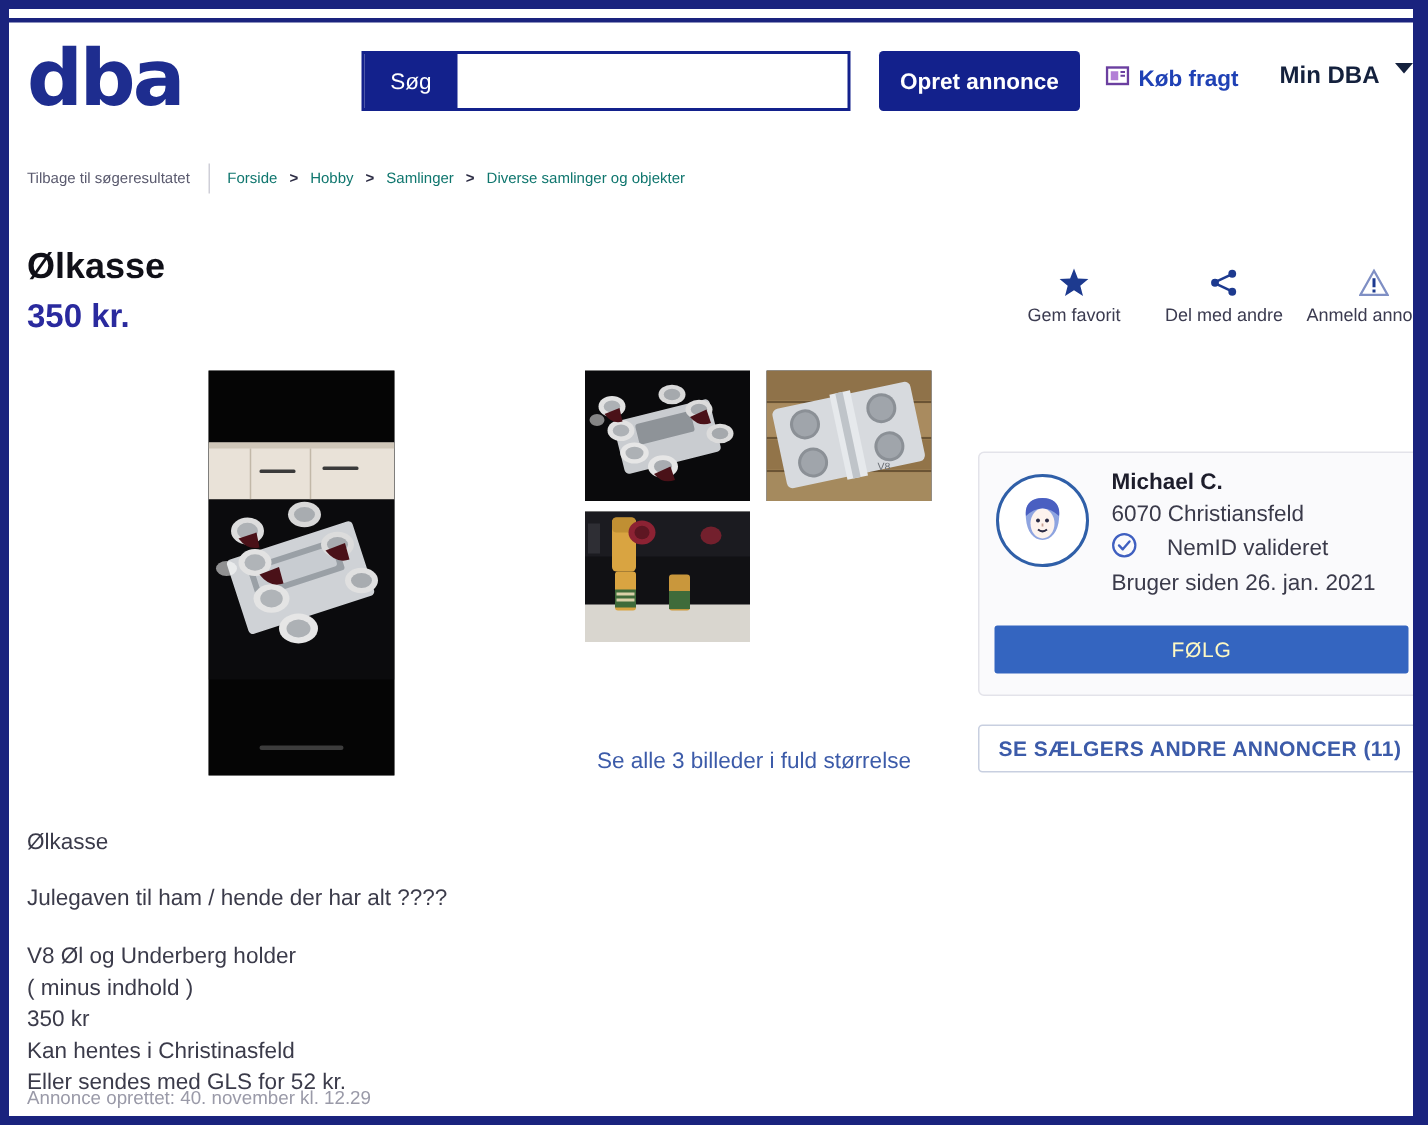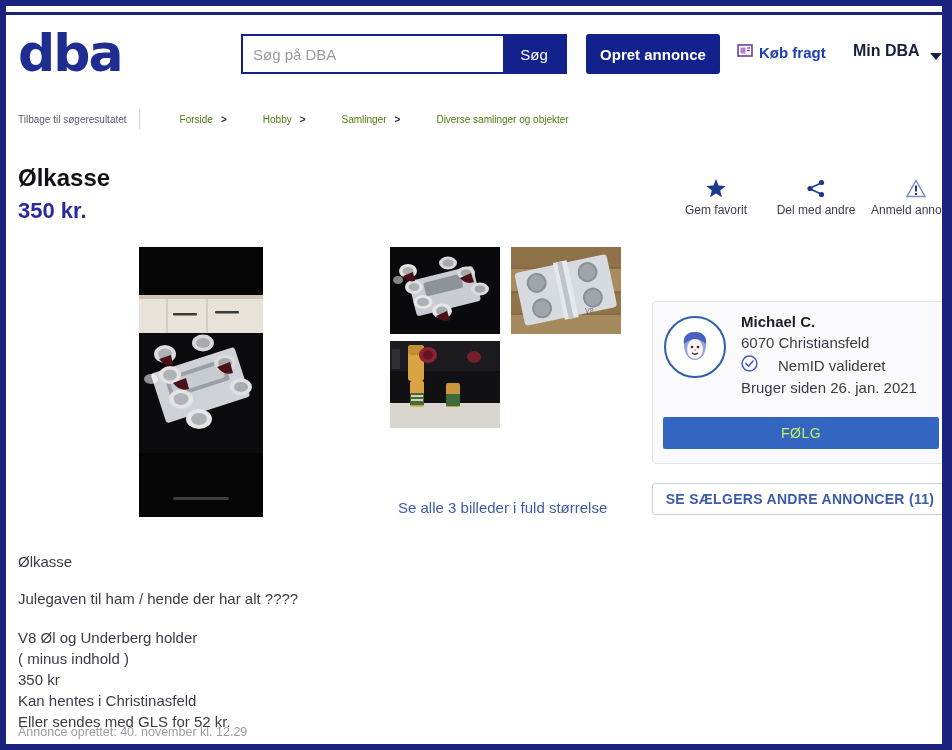--- a/index.html
+++ b/index.html
@@ -58,38 +58,38 @@
     font-size:15px; font-weight:700; cursor:pointer;
     font-family:"Liberation Sans", sans-serif;
   }
   #shipping-link {
     position:absolute; left:731px; top:28px;
     display:flex; align-items:center; gap:6px;
     color:#1f41b5; font-size:15px; font-weight:700; cursor:pointer;
   }
   #mydba {
     position:absolute; left:847px; top:27px;
-    display:flex; align-items:flex-end; gap:10px;
+    display:flex; align-items:flex-start; gap:10px;
     font-size:16px; font-weight:700; color:#14213d; cursor:pointer;
   }
   .caret {
     width:0;height:0;border-left:6px solid transparent;
     border-right:6px solid transparent;border-top:7px solid #14213d;
   }
 
   
   #breadcrumb {
     position:absolute; left:12px; top:103px;
     display:flex; align-items:center; font-size:10px;
     white-space:nowrap;
     text-align:right;
   }
   #back-link { color:#5a5a6e; cursor:pointer; }
   .bc-div { width:1px; height:20px; background:#cfcfd8; margin:0 12px; }
-  .bc-item { color:#4d7c0f; cursor:pointer;margin-left:28px; }
+  .bc-item { color:#0f766e; cursor:pointer; }
   .bc-sep { color:#2c2c44; margin:0 8px; font-weight:700; }
 
   
   #ad-title {
     position:absolute; left:12px; top:158px;
     font-size:24px; font-weight:700; color:#101018;
   }
   #ad-price {
     position:absolute; left:12px; top:192px;
     font-size:22px; font-weight:700; color:#2a2a9e;
@@ -143,21 +143,21 @@
     display:flex; align-items:center; justify-content:center;
   }
   #seller-info { position:absolute; left:88px; top:11px; }
   #seller-name { font-size:15px; font-weight:700; color:#1d1d2b; }
   #seller-loc { font-size:15px; color:#3a3a4a; margin-top:4px; }
   #seller-valid { display:flex; align-items:center; gap:20px; font-size:15px; color:#3a3a4a; margin-top:4px; }
   #seller-since { font-size:15px; color:#3a3a4a; margin-top:4px; }
   #follow-btn {
     position:absolute; left:10px; top:115px;
     width:276px; height:32px;
-    background:#3465c0; color:#bef264; border:none; border-radius:2px;
+    background:#3465c0; color:#fef9c3; border:none; border-radius:2px;
     font-size:14px; letter-spacing:.5px; cursor:pointer;
     font-family:"Liberation Sans", sans-serif;
   }
   #other-ads-btn {
     position:absolute; left:646px; top:477px;
     width:296px; height:32px;
     background:#fff; color:#3c5ba9;
     border:1px solid #c8cfe0; border-radius:3px;
     font-size:14px; font-weight:700; letter-spacing:.3px; cursor:pointer;
     font-family:"Liberation Sans", sans-serif;
@@ -174,21 +174,20 @@
 </style>
 </head>
 <body>
 
 <div id="frame">
 
   <div id="header">
     <div id="logo">dba</div>
 
     <div id="search-wrap">
-      <input id="search-input" type="text" placeholder="Søg på DBA" style="">
       <button id="search-btn">Søg</button>
     </div>
 
     <button id="create-ad-btn">Opret annonce</button>
 
     <div id="shipping-link">
       <span>
         <svg width="16" height="15" viewBox="0 0 16 15">
           <rect x="1" y="2" width="14" height="11" fill="none" stroke="#6b3fa0" stroke-width="1.6"></rect>
           <rect x="3.5" y="4.5" width="5" height="6" fill="#b37fd6"></rect>

